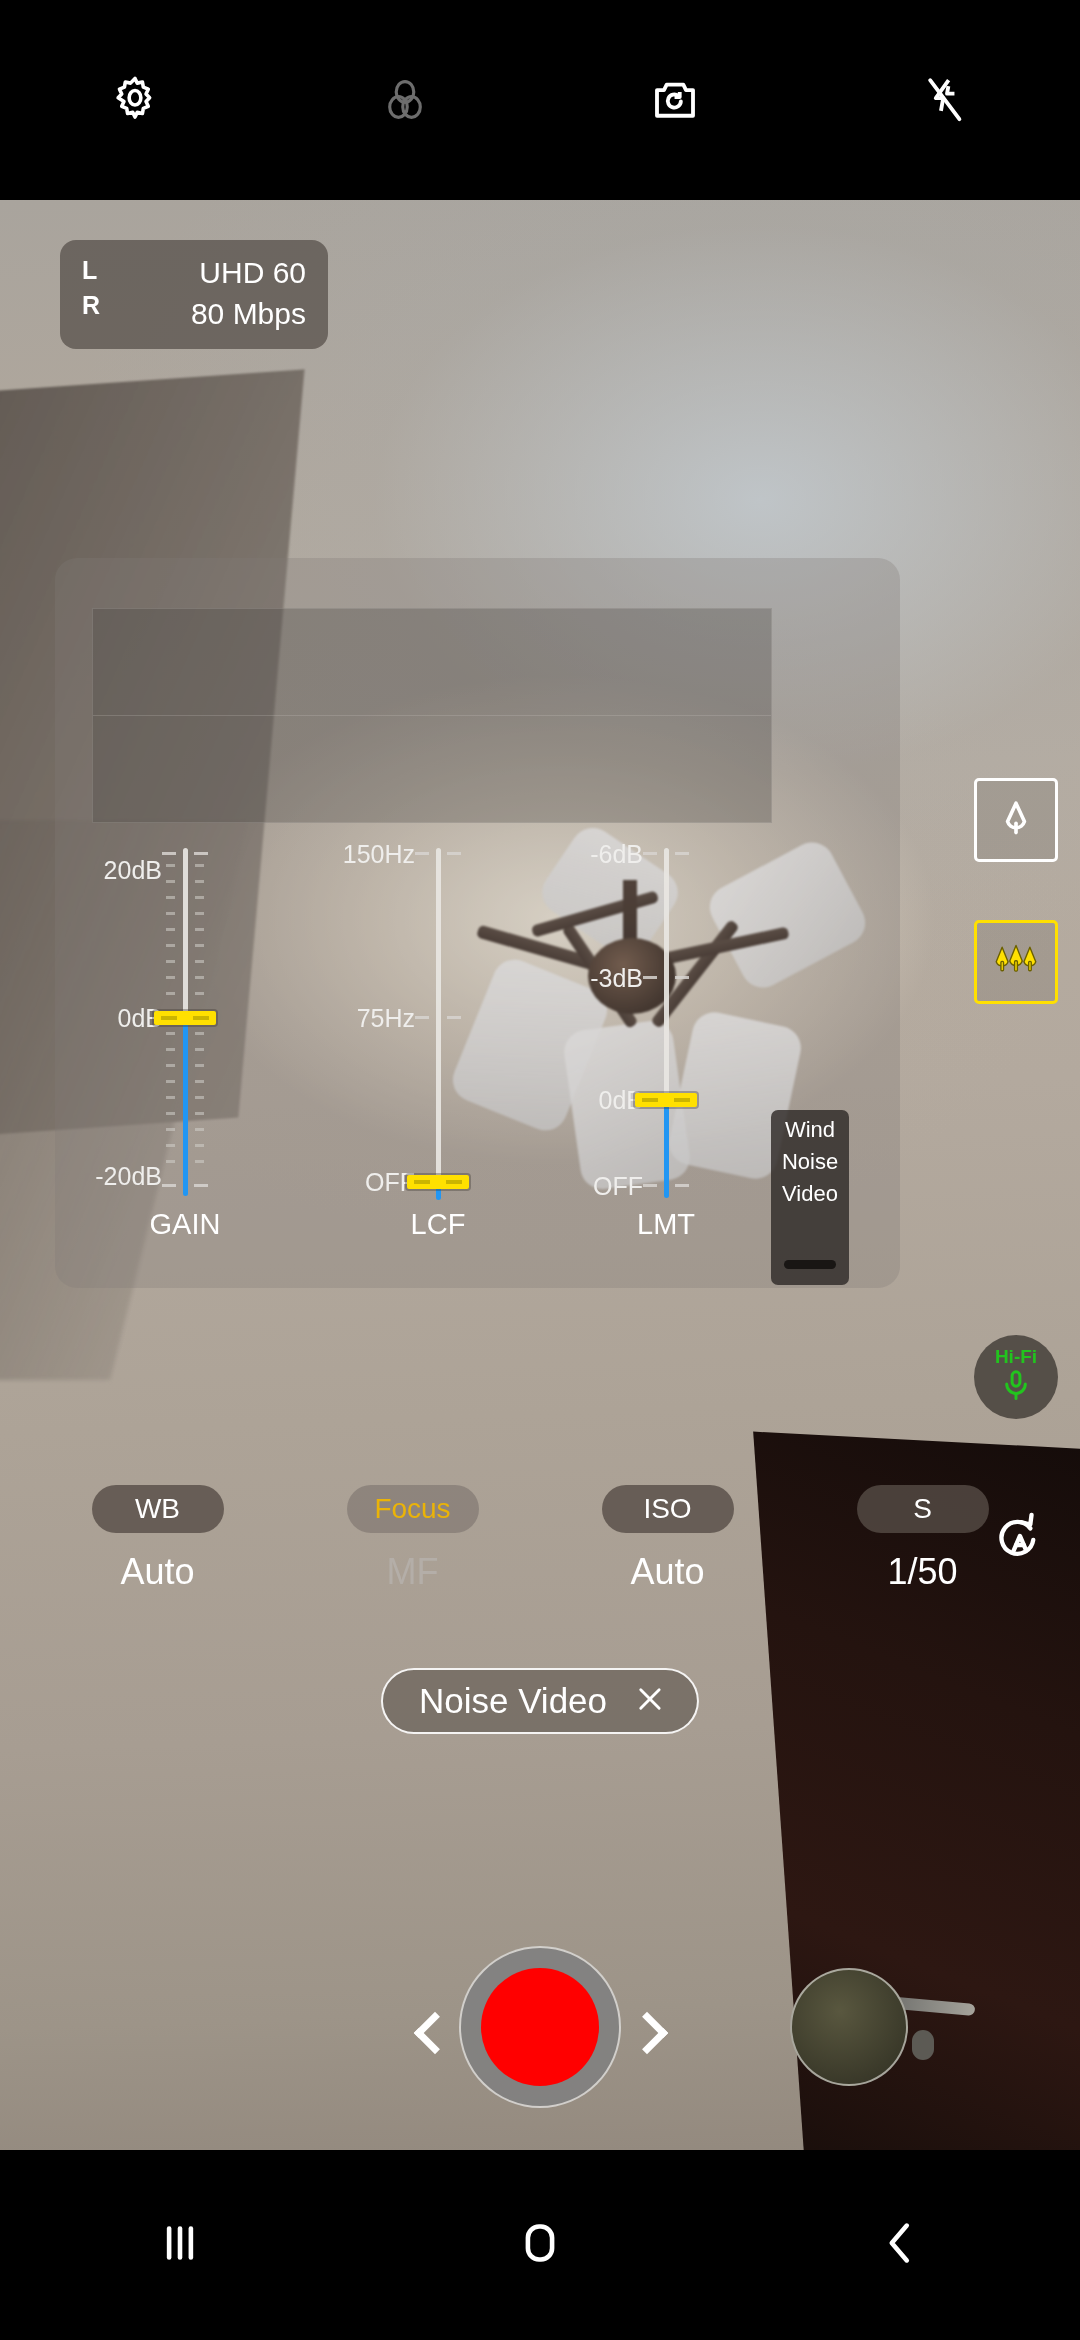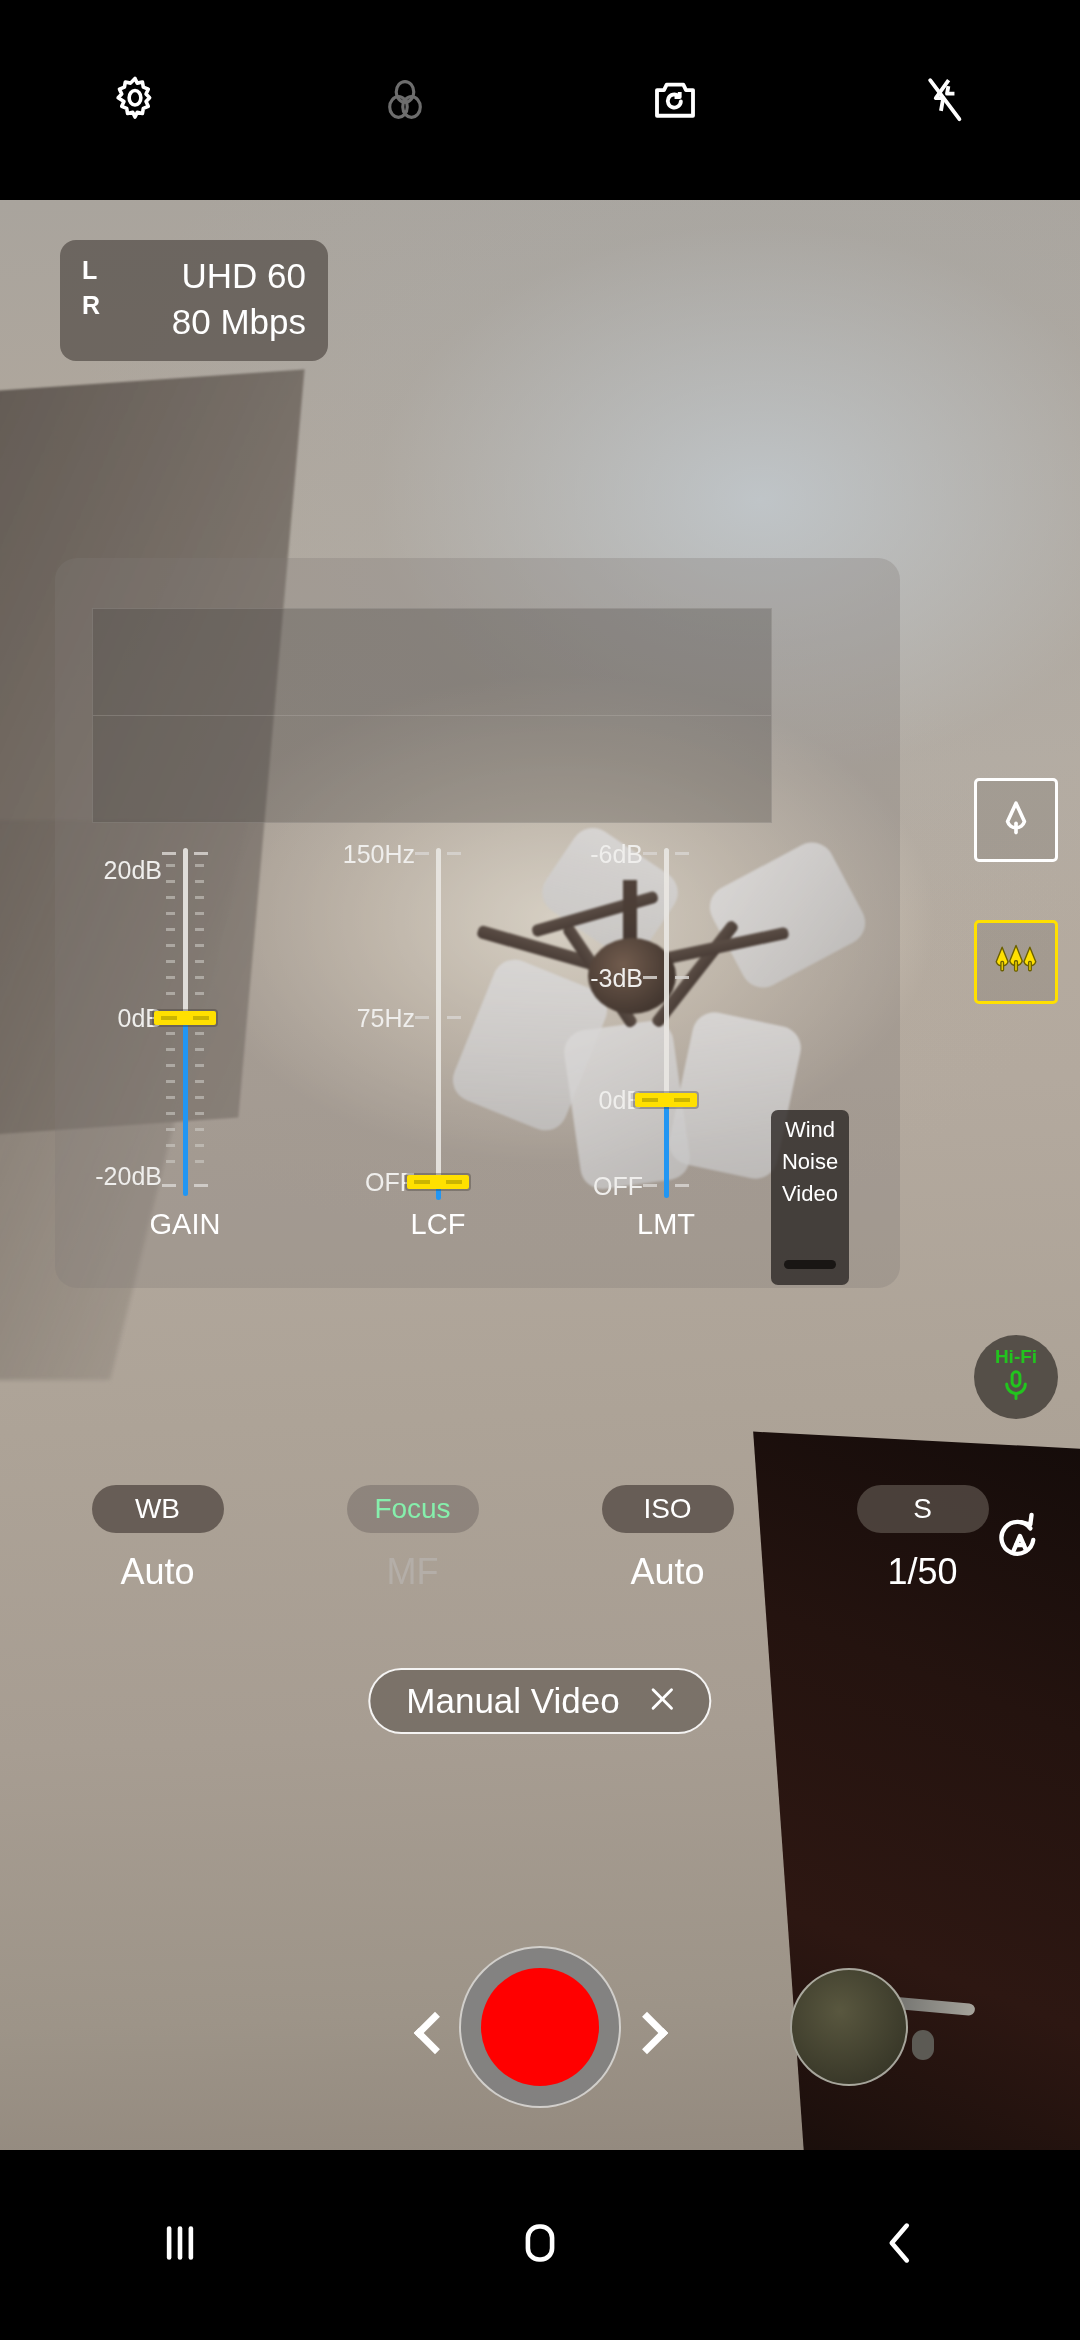--- a/index.html
+++ b/index.html
@@ -116,21 +116,21 @@
     border-radius:16px;
     display:flex; justify-content:space-between;
     z-index:25;
   }
   #video-badge .lr {
     display:flex; flex-direction:column; gap:6px;
     font-size:25px; font-weight:bold; color:#fff; line-height:1.15;
   }
   #video-badge .spec {
     display:flex; flex-direction:column; gap:6px; align-items:flex-end;
-    font-size:35px; color:#fff; line-height:1.15;
+    font-size:30px; color:#fff; line-height:1.15;
   }
 
   
   #audio-panel {
     position:absolute; left:55px; top:558px;
     width:845px; height:730px;
     background:rgba(130,124,118,0.30);
     border-radius:22px;
     z-index:22;
   }
@@ -266,21 +266,21 @@
     background:rgba(86,76,70,0.80);
     border-radius:24px;
     display:flex; align-items:center; justify-content:center;
     font-size:28px; color:#ffffff;
     padding:0 22px;
   }
   .mc .val {
     margin-top:18px;
     font-size:36px; color:#ffffff;
   }
-  .mc.disabled .chip { background:rgba(120,112,106,0.58); color:#86efac; }
+  .mc.disabled .chip { background:rgba(120,112,106,0.58); color:#eab308; }
   .mc.disabled .val { color:#b4aea8; }
   #auto-rotate {
     position:absolute; right:14px; top:1494px;
     width:96px; height:96px;
     display:flex; align-items:center; justify-content:center;
     z-index:26; cursor:pointer;
   }
 
   
   #mode-pill {
@@ -609,21 +609,21 @@
       <svg width="58" height="58" viewBox="0 0 24 24" fill="none" stroke="#ffffff" stroke-width="1.8" stroke-linecap="round" stroke-linejoin="round">
         <path d="M17.1 7.2A6.6 6.6 0 1 0 18.3 12"></path>
         <path d="M13.2 4.6l3.9 1 .5-4"></path>
         <path d="M10.2 16.4l2.6-6.1 2.6 6.1"></path>
         <line x1="11.2" y1="14.1" x2="14.4" y2="14.1"></line>
       </svg>
     </span>
   </div>
 
   <div id="mode-pill">
-    <span class="mp-label">Manual Video</span>
+    <span class="mp-label">Noise Video</span>
     <span>
       <svg width="34" height="34" viewBox="0 0 24 24" fill="none" stroke="#ffffff" stroke-width="2" stroke-linecap="round">
         <line x1="5.5" y1="5.5" x2="18.5" y2="18.5"></line>
         <line x1="18.5" y1="5.5" x2="5.5" y2="18.5"></line>
       </svg>
     </span>
   </div>
 
   <div id="shutter-area">
     <div class="chev" id="chev-left"></div>

